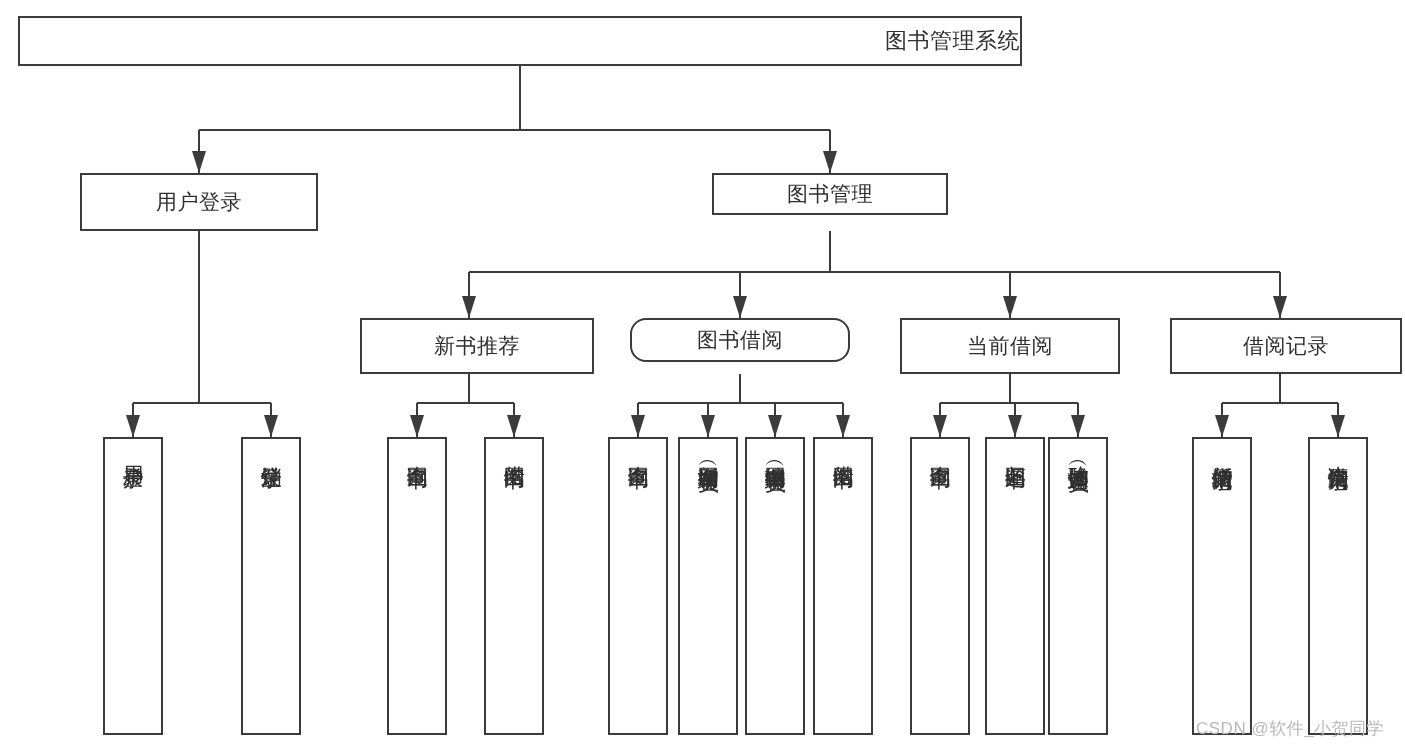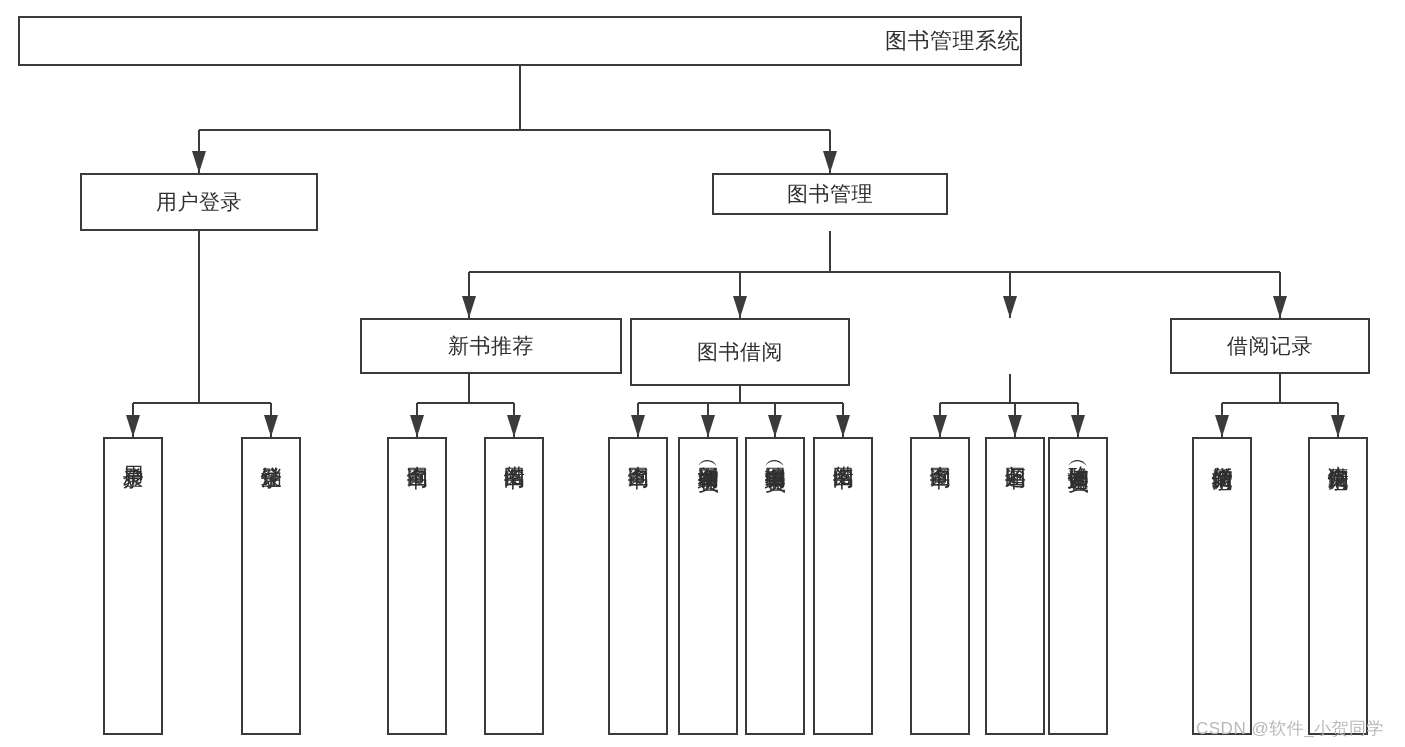--- a/index.html
+++ b/index.html
@@ -134,27 +134,30 @@
     <span>图书管理系统</span>
   </div>
 
   <div class="node horiz" id="node-l2-0" style="left: 80px; top: 173px; width: 238px; height: 58px;">
     <span>用户登录</span>
   </div>
   <div class="node horiz" id="node-l2-1" style="left: 712px; top: 173px; width: 236px; height: 42px;">
     <span>图书管理</span>
   </div>
 
-  <div class="node horiz" id="node-l3-0" style="left: 360px; top: 318px; width: 262px; height: 56px;">
+  <div class="node horiz" id="node-l3-0" style="left: 360px; top: 318px; width: 234px; height: 56px;">
     <span>新书推荐</span>
   </div>
-  <div class="node horiz" id="node-l3-1" style="left: 630px; top: 318px; width: 220px; height: 68px;">
+  <div class="node horiz" id="node-l3-1" style="left: 630px; top: 318px; width: 220px; height: 44px; border-radius: 16px;">
     <span>图书借阅</span>
   </div>
-  <div class="node horiz" id="node-l3-3" style="left: 1170px; top: 318px; width: 200px; height: 56px;">
+  <div class="node horiz" id="node-l3-2" style="left: 900px; top: 318px; width: 220px; height: 56px;">
+    <span>当前借阅</span>
+  </div>
+  <div class="node horiz" id="node-l3-3" style="left: 1170px; top: 318px; width: 232px; height: 56px;">
     <span>借阅记录</span>
   </div>
 
   <div class="node vert" id="node-leaf-0" style="left: 103px; top: 437px; width: 60px; height: 298px;">
     <span class="vlabel">用户登录</span>
   </div>
   <div class="node vert" id="node-leaf-1" style="left: 241px; top: 437px; width: 60px; height: 298px;">
     <span class="vlabel">注销登录</span>
   </div>
   <div class="node vert" id="node-leaf-2" style="left: 387px; top: 437px; width: 60px; height: 298px;">

